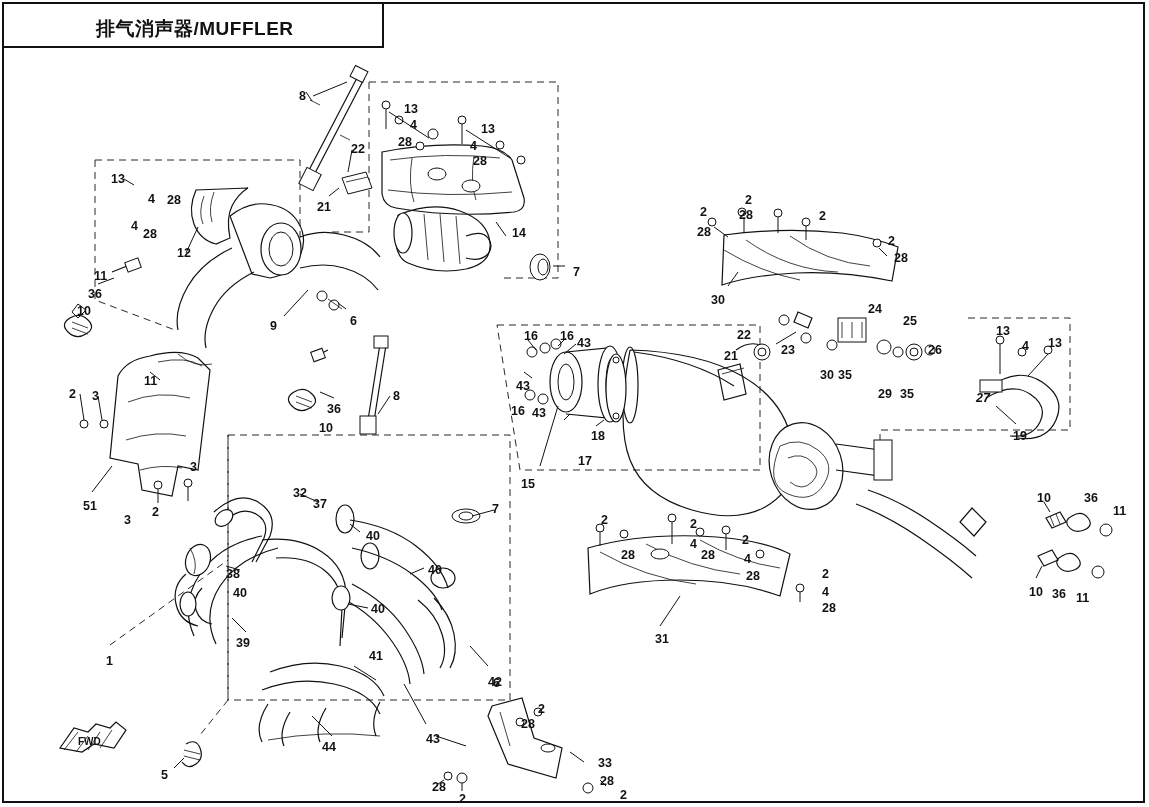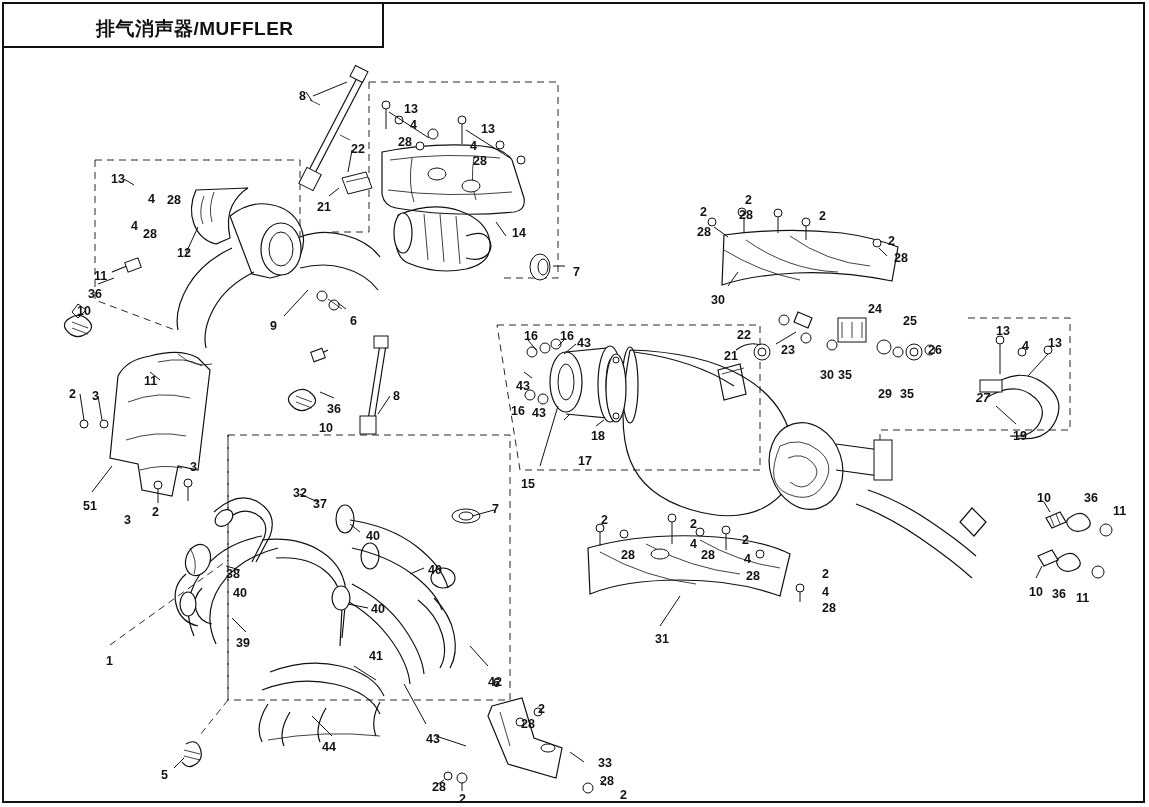--- a/index.html
+++ b/index.html
@@ -424,14 +424,21 @@
       <div class="num" style="left: 655px; top: 633px;">31</div>
       <div class="num" style="left: 538px; top: 703px;">2</div>
       <div class="num" style="left: 521px; top: 718px;">28</div>
       <div class="num" style="left: 598px; top: 757px;">33</div>
       <div class="num" style="left: 432px; top: 781px;">28</div>
       <div class="num" style="left: 459px; top: 793px;">2</div>
       <div class="num" style="left: 600px; top: 775px;">28</div>
       <div class="num" style="left: 620px; top: 789px;">2</div>
     </div>
 
+  <div id="fwd">
+    <svg viewBox="0 0 86 48" width="86" height="48">
+      <path d="M6 30 L20 10 L34 14 L42 6 L56 10 L62 4 L72 12 L60 30 L40 26 L28 34 Z" fill="#fff" stroke="#111" stroke-width="1.2"></path>
+      <path d="M10 32 L24 14 M22 34 L34 18 M34 32 L46 14 M46 30 L58 12" stroke="#111" stroke-width=".8" fill="none"></path>
+    </svg>
+    <div class="lbl">FWD</div>
+  </div>
 
 </div>
 
 </body></html>

